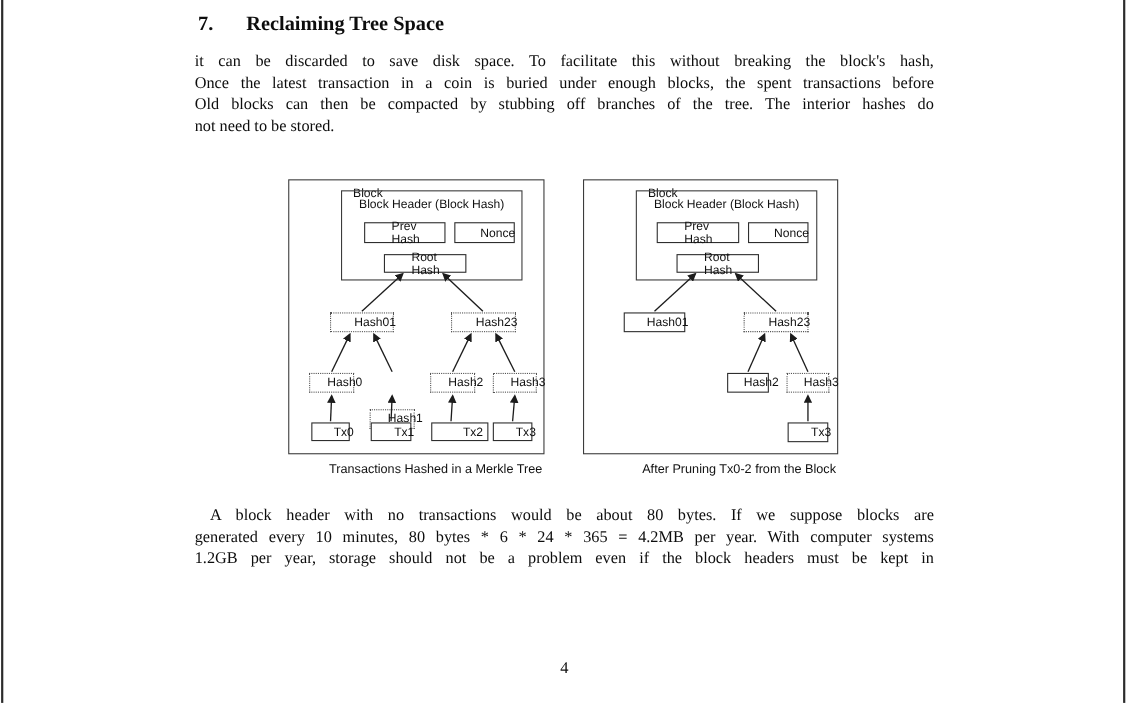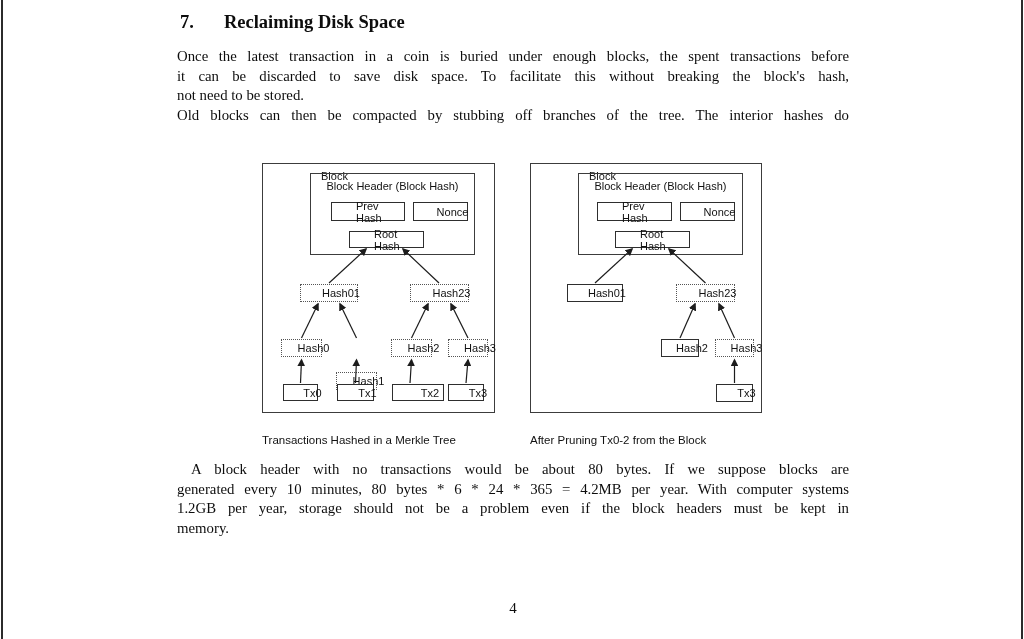--- a/index.html
+++ b/index.html
@@ -31,41 +31,41 @@
   .blocklabel { position:absolute; left:10px; top:6px; font:bold 11px "Liberation Sans", sans-serif; color:#111;margin-left:48px; }
   .hdr { position:absolute; left:47px; top:9px; width:165px; height:82px; border:1px solid #3c3c3c; }
   .hdrtitle { position:absolute; left:0; top:6px; width:100%; text-align:center; font:11px "Liberation Sans", sans-serif; }
   .bx { position:absolute; border:1px solid #2e2e2e; background:#fff;
         font:11px "Liberation Sans", sans-serif; display:flex; align-items:center; justify-content:center;padding-left:24px; }
   .bx.dot { border:1px dotted #555; }
 
   .arrows { position:absolute; left:0; top:0; pointer-events:none; }
   .arrows line { stroke:#1c1c1c; stroke-width:1.2; }
 
-  .caption { position:absolute; top:434px; font:11.5px "Liberation Sans", sans-serif; color:#111; text-align:left; }
+  .caption { position:absolute; top:421px; font:11.5px "Liberation Sans", sans-serif; color:#111; text-align:right; }
   #cap-left  { left:262px; width:231px; }
   #cap-right { left:530px; width:230px; }
 
   .pagenum { position:absolute; left:177px; width:672px; top:600px; text-align:center; font-size:15px; color:#0d0d0d; }
 </style>
 </head>
 <body>
 
 <div class="edge left"></div>
 <div class="edge right"></div>
 
 <h1 class="title" style="margin:0;">
-  <span class="num">7.</span><span class="txt">Reclaiming Disk Space</span>
+  <span class="num">7.</span><span class="txt">Reclaiming Tree Space</span>
 </h1>
 
 <div class="para" id="para1">
+  <div class="ln">it can be discarded to save disk space.  To facilitate this without breaking the block's hash,</div>
   <div class="ln">Once the latest transaction in a coin is buried under enough blocks, the spent transactions before</div>
-  <div class="ln">it can be discarded to save disk space.  To facilitate this without breaking the block's hash,</div>
+  <div class="ln">Old blocks can then be compacted by stubbing off branches of the tree.  The interior hashes do</div>
   <div class="ln last">not need to be stored.</div>
-  <div class="ln">Old blocks can then be compacted by stubbing off branches of the tree.  The interior hashes do</div>
 </div>
 
 <div class="fig" id="fig-left">
   <span class="blocklabel" style="font-weight:normal;">Block</span>
   <div class="hdr">
     <div class="hdrtitle">Block Header (Block Hash)</div>
     <div class="bx" style="left:20px; top:28px; width:74px; height:19px;">
         <span>Prev Hash</span>
       </div>
     <div class="bx" style="left:102px; top:28px; width:55px; height:19px;">
@@ -169,16 +169,15 @@
   </svg>
 </div>
 
 <div class="caption" id="cap-left">Transactions Hashed in a Merkle Tree</div>
 <div class="caption" id="cap-right">After Pruning Tx0-2 from the Block</div>
 
 <div class="para" id="para2">
   <div class="ln indent">A block header with no transactions would be about 80 bytes.  If we suppose blocks are</div>
   <div class="ln">generated every 10 minutes, 80 bytes * 6 * 24 * 365 = 4.2MB per year.  With computer systems</div>
   <div class="ln">1.2GB per year, storage should not be a problem even if the block headers must be kept in</div>
-  <div class="ln last">memory.</div>
 </div>
 
 <div class="pagenum">4</div>
 
 </body></html>

